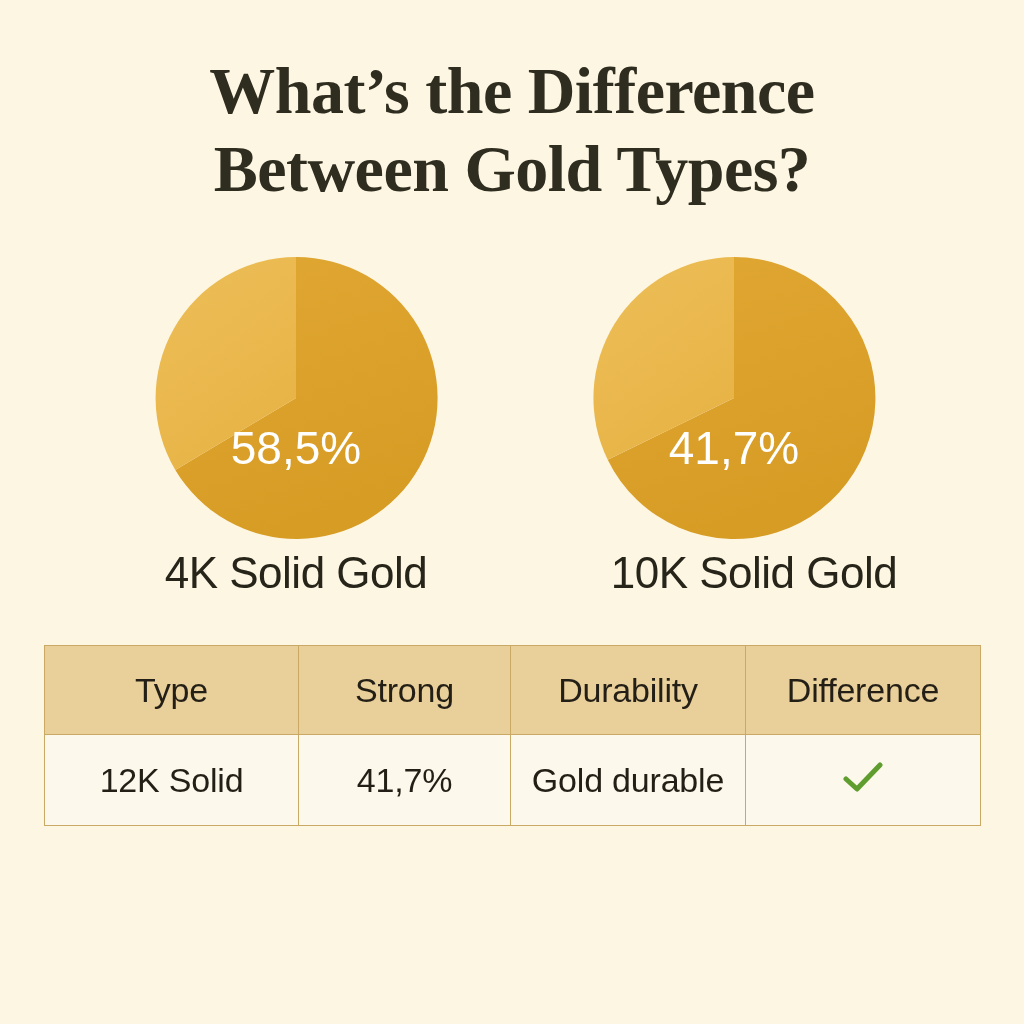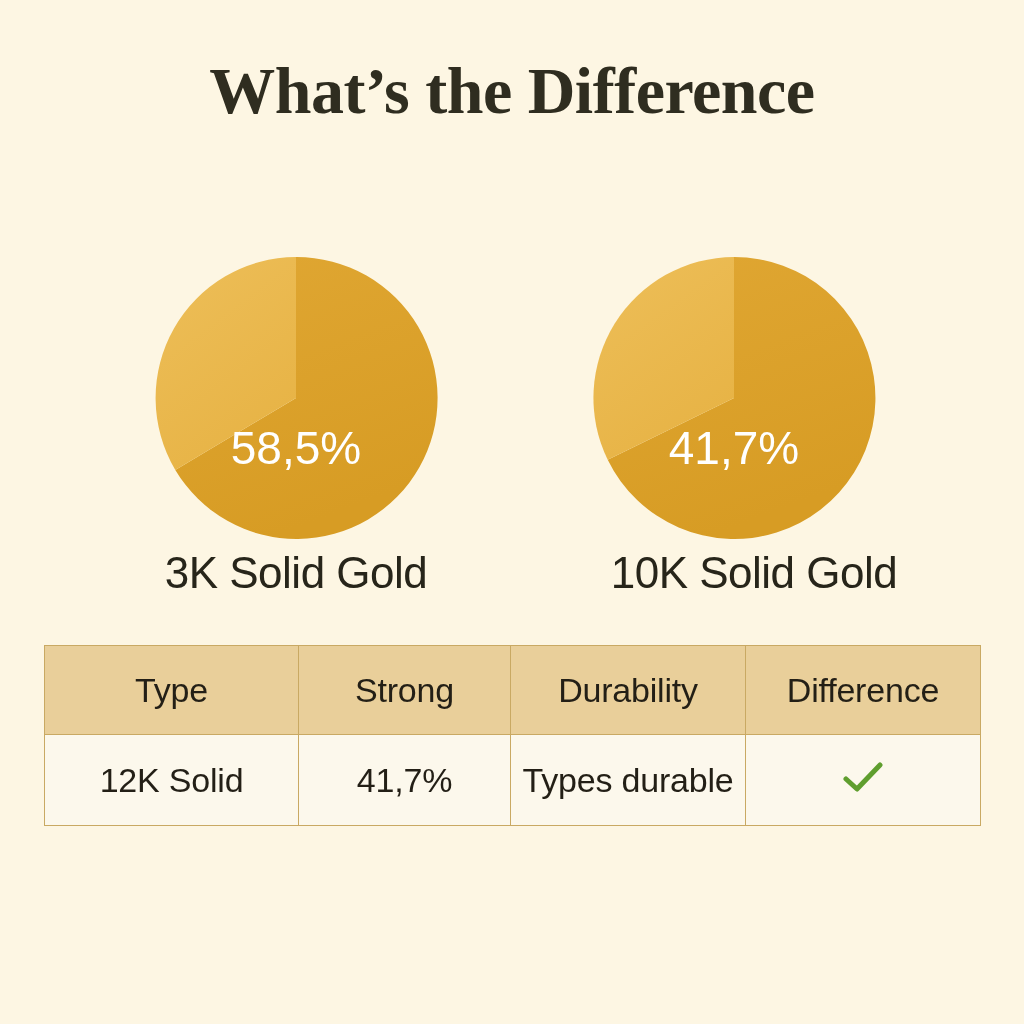--- a/index.html
+++ b/index.html
@@ -127,20 +127,21 @@
   }
   .check svg { display:block; }
 </style>
 </head>
 <body>
 
 <div class="page">
 
   <div class="title-block">
     <div class="title-line">What’s the Difference</div>
+    <div class="title-line">Between Gold Types?</div>
   </div>
 
   <div class="charts-row">
 
     <div class="chart-wrap left">
       <svg class="pie-svg" viewBox="0 0 290 290">
         <defs>
           <linearGradient id="gdark1" x1="0" y1="0" x2="0.35" y2="1">
             <stop offset="0%" stop-color="#e0a733"></stop>
             <stop offset="100%" stop-color="#d79c24"></stop>
@@ -172,21 +173,21 @@
         </defs>
         <path d="M145 145 L145 4 A141 141 0 1 1 18.7 206.8 Z" fill="url(#gdark2)"></path>
         <path d="M145 145 L18.7 206.8 A141 141 0 0 1 145 4 Z" fill="url(#glight2)"></path>
       </svg>
       <div class="pie-label-pct">41,7%</div>
     </div>
 
   </div>
 
   <div class="captions">
-    <div class="caption left">3K Solid Gold</div>
+    <div class="caption left">4K Solid Gold</div>
     <div class="caption right">10K Solid Gold</div>
   </div>
 
   <div class="table-wrap">
     <table class="cmp">
       <colgroup>
         <col class="c-type">
           <col class="c-pur">
           <col class="c-dur">
           <col class="c-wat">
@@ -196,21 +197,21 @@
           <th>Type</th>
           <th>Strong</th>
           <th>Durability</th>
           <th>Difference</th>
         </tr>
       </thead>
       <tbody>
         <tr>
           <td>12K Solid</td>
           <td>41,7%</td>
-          <td>Types durable</td>
+          <td>Gold durable</td>
           <td>
             <span class="check">
               <svg width="40" height="32" viewBox="0 0 40 32" aria-hidden="true">
                 <path d="M3 17 L14 27 L37 3" fill="none" stroke="#5f9e2e" stroke-width="5" stroke-linecap="round" stroke-linejoin="round"></path>
               </svg>
             </span>
           </td>
         </tr>
       </tbody>
     </table>

